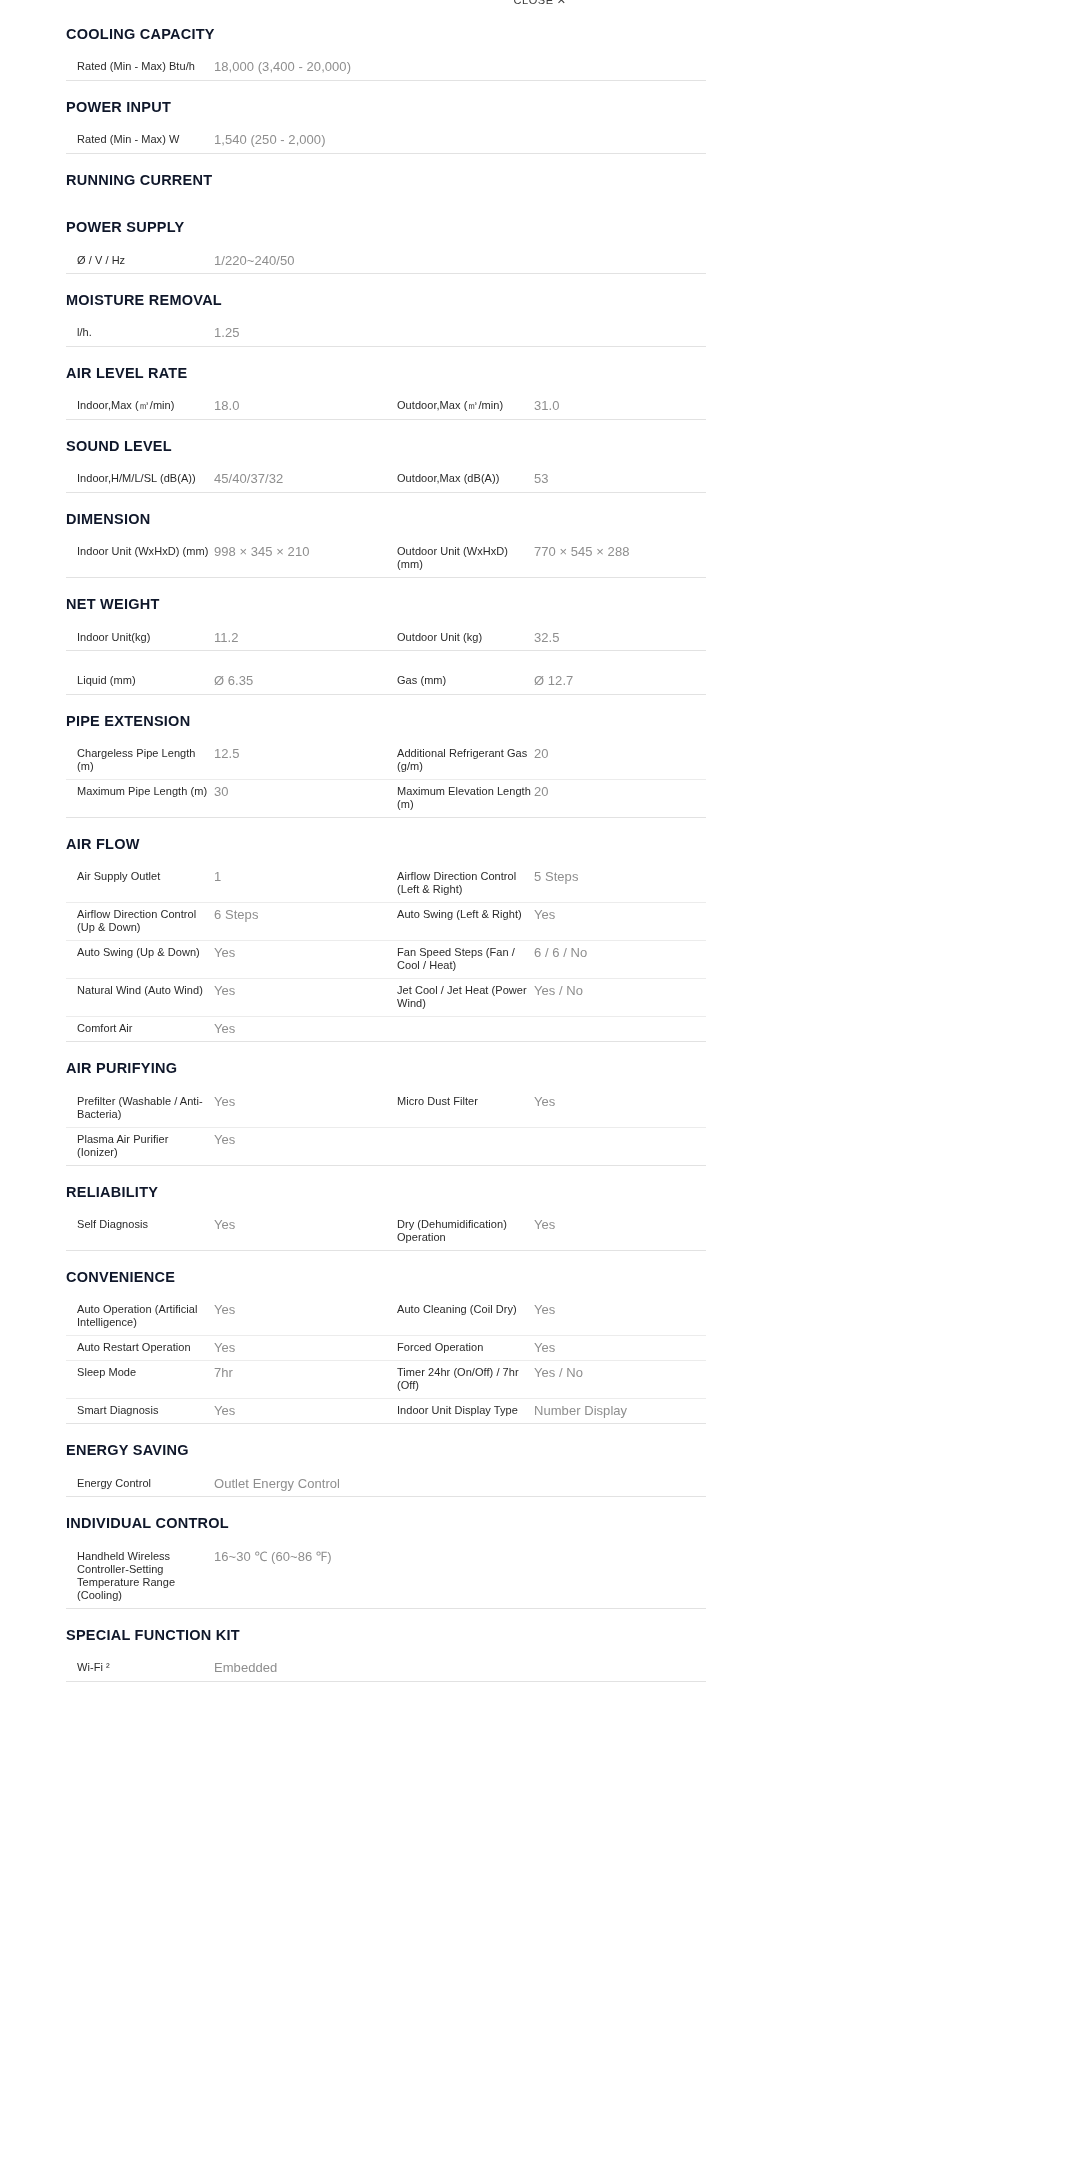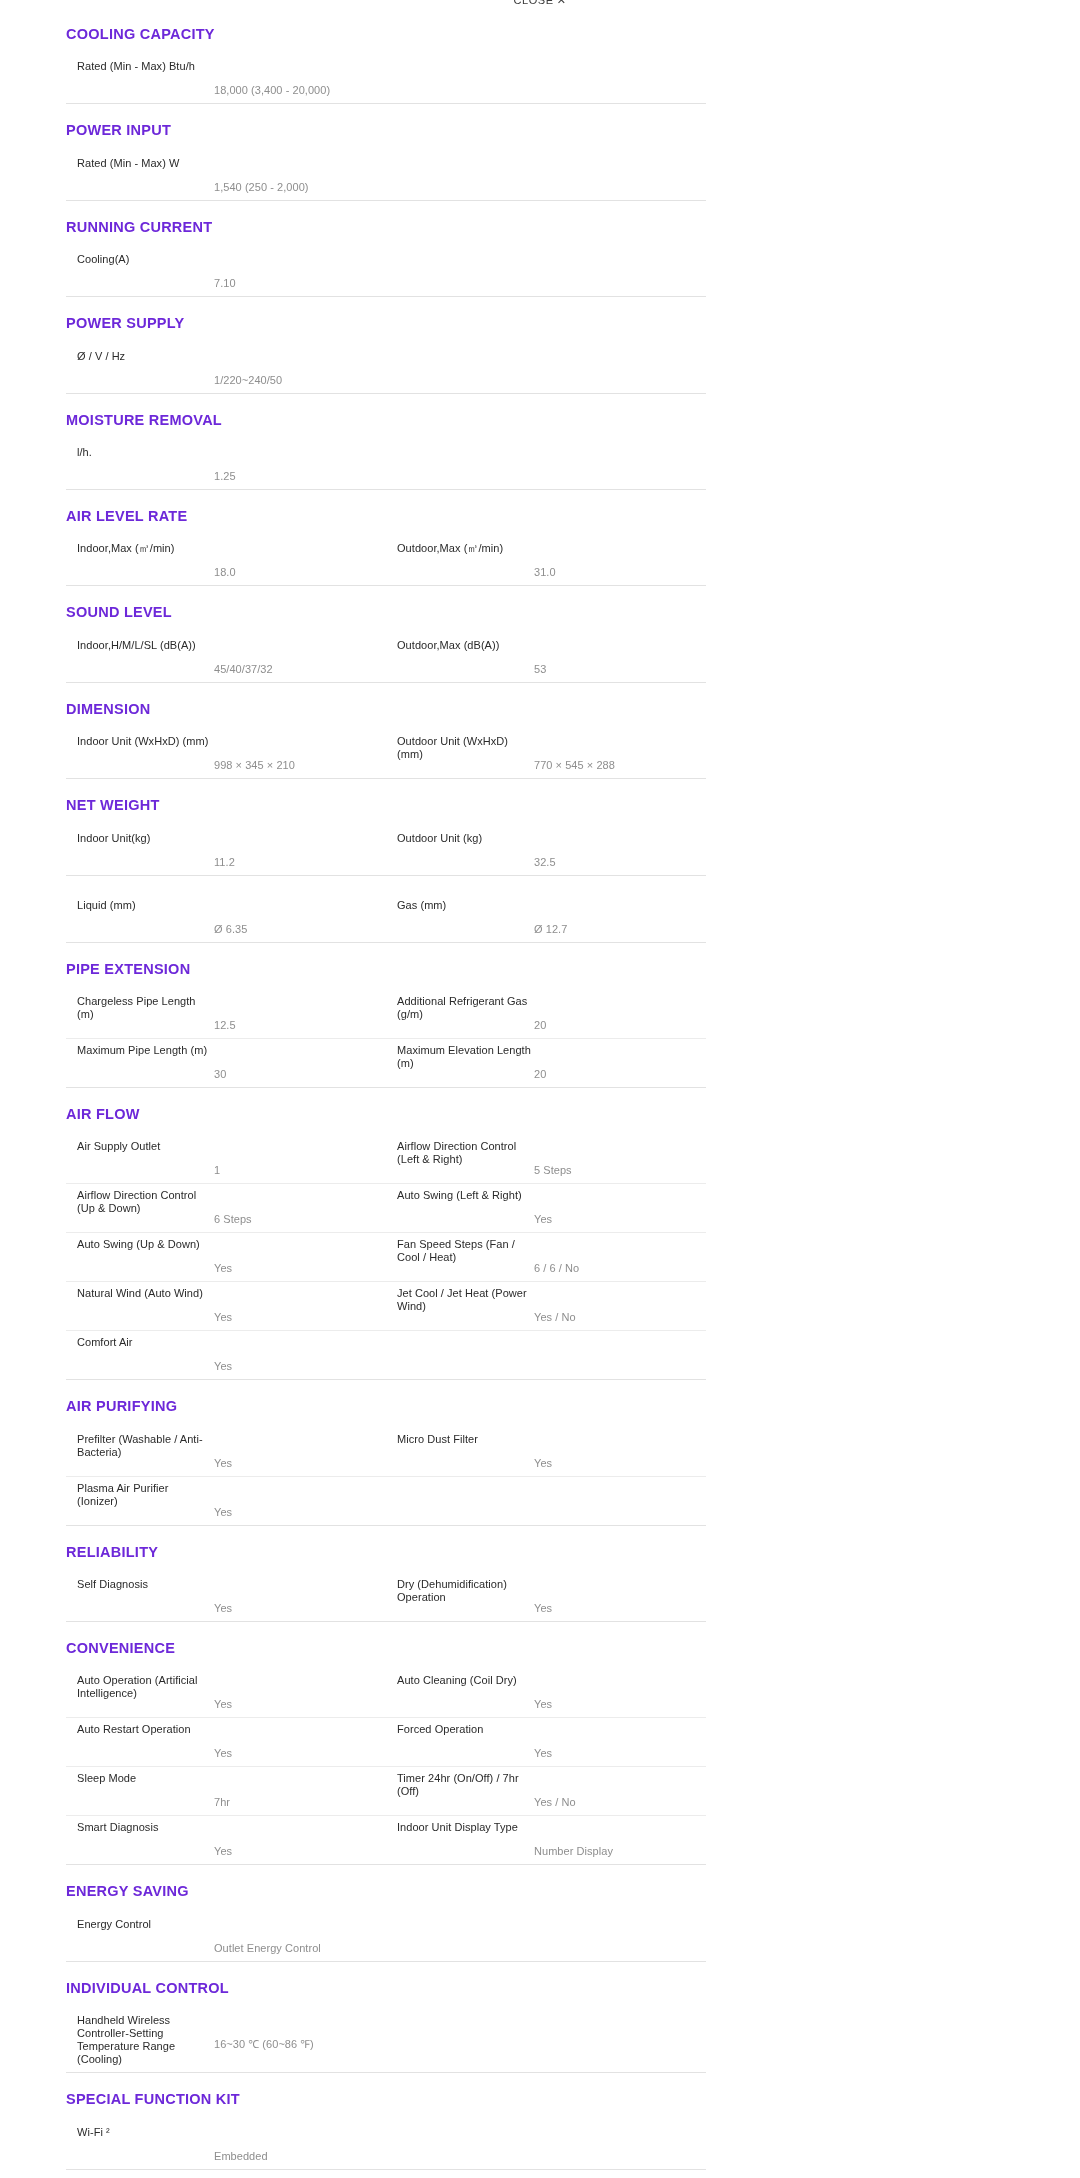--- a/index.html
+++ b/index.html
@@ -51,21 +51,21 @@
   .spec-section {
     width: 640px;
     margin-left: 66px;
     padding-top: 18px;
   }
   .spec-section.first { padding-top: 12px; }
   .section-title {
     font-size: 14.5px;
     font-weight: 600;
     letter-spacing: 0.25px;
-    color: #6d28d9;
+    color: #0f172a;
     margin: 0 0 12px 0;
     line-height: 1.2;
   }
   .rows {
     border-bottom: 1px solid #e2e2e2;
   }
   .row {
     display: flex;
     width: 640px;
     min-height: 24.5px;
@@ -82,26 +82,25 @@
   .cell-label {
     width: 145px;
     padding-left: 11px;
     font-size: 11px;
     line-height: 13px;
     color: #2a2a2a;
     letter-spacing: 0.05px;
   }
   .cell-value {
     flex: 1;
-    font-size: 11px;
+    font-size: 13px;
     line-height: 13px;
     color: #8e8e8e;
     letter-spacing: 0.05px;
     padding-left: 3px;
-    margin-top: 24px;
   }
   .cell.empty { visibility: hidden; }
 </style>
 </head>
 <body>
 
 <div class="page">
 
   <div class="close-bar">
     <div class="close-btn">
@@ -135,32 +134,20 @@
             </div>
             <div class="cell empty">
               <div class="cell-label"></div>
               <div class="cell-value"></div>
             </div>
           </div>
         </div>
       </div>
       <div class="spec-section">
         <div class="section-title">RUNNING CURRENT</div>
-        <div class="rows">
-          <div class="row no-top">
-            <div class="cell">
-              <div class="cell-label">Cooling(A)</div>
-              <div class="cell-value">7.10</div>
-            </div>
-            <div class="cell empty">
-              <div class="cell-label"></div>
-              <div class="cell-value"></div>
-            </div>
-          </div>
-        </div>
       </div>
       <div class="spec-section">
         <div class="section-title">POWER SUPPLY</div>
         <div class="rows">
           <div class="row no-top">
             <div class="cell">
               <div class="cell-label">Ø / V / Hz</div>
               <div class="cell-value">1/220~240/50</div>
             </div>
             <div class="cell empty">

